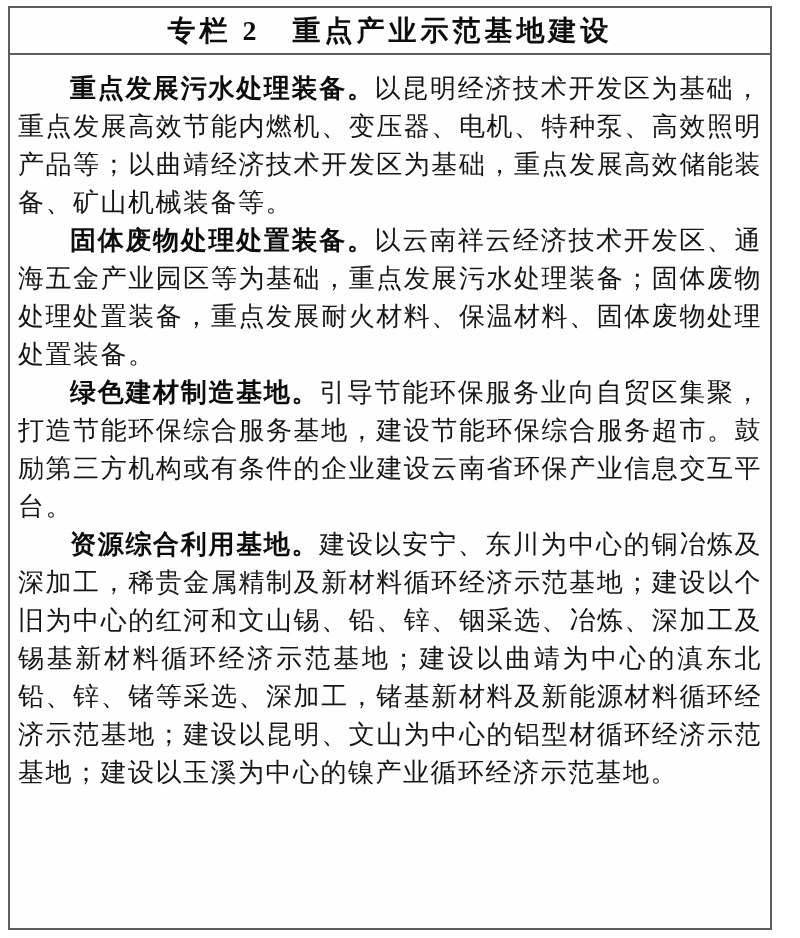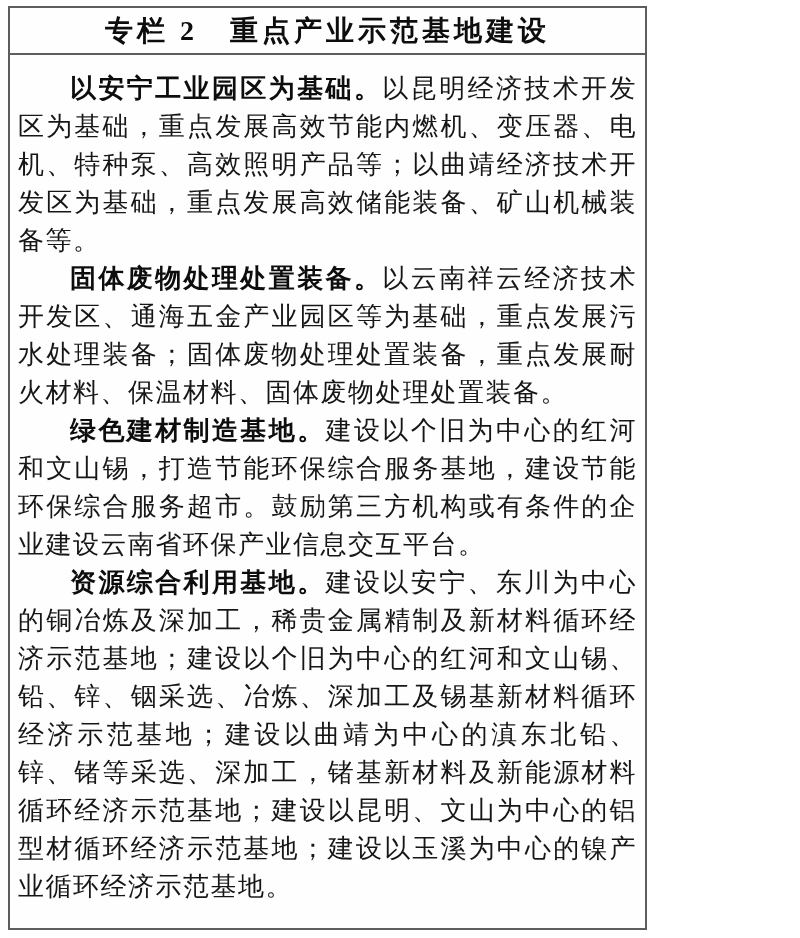--- a/index.html
+++ b/index.html
@@ -11,21 +11,21 @@
     width: 800px;
     height: 938px;
     position: relative;
     font-family: "Liberation Serif", "DejaVu Serif", serif;
     color: #161616;
   }
   .panel {
     position: absolute;
     left: 8px;
     top: 6px;
-    width: 639px;
+    width: 764px;
     height: 924px;
     box-sizing: border-box;
     border: 2px solid #5d5d5d;
     background: #fefefe;
   }
   .panel-header {
     height: 47px;
     box-sizing: border-box;
     border-bottom: 2px solid #5d5d5d;
     display: flex;
@@ -57,18 +57,18 @@
   }
 </style>
 </head>
 <body>
 
 <div class="panel">
   <div class="panel-header">
     <div class="panel-title">专栏 2　重点产业示范基地建设</div>
   </div>
   <div class="panel-body">
-    <p><span class="lead">以安宁工业园区为基础。</span><span>以昆明经济技术开发区为基础，重点发展高效节能内燃机、变压器、电机、特种泵、高效照明产品等；以曲靖经济技术开发区为基础，重点发展高效储能装备、矿山机械装备等。</span></p>
+    <p><span class="lead">重点发展污水处理装备。</span><span>以昆明经济技术开发区为基础，重点发展高效节能内燃机、变压器、电机、特种泵、高效照明产品等；以曲靖经济技术开发区为基础，重点发展高效储能装备、矿山机械装备等。</span></p>
     <p><span class="lead">固体废物处理处置装备。</span><span>以云南祥云经济技术开发区、通海五金产业园区等为基础，重点发展污水处理装备；固体废物处理处置装备，重点发展耐火材料、保温材料、固体废物处理处置装备。</span></p>
-    <p><span class="lead">绿色建材制造基地。</span><span>建设以个旧为中心的红河和文山锡，打造节能环保综合服务基地，建设节能环保综合服务超市。鼓励第三方机构或有条件的企业建设云南省环保产业信息交互平台。</span></p>
+    <p><span class="lead">绿色建材制造基地。</span><span>引导节能环保服务业向自贸区集聚，打造节能环保综合服务基地，建设节能环保综合服务超市。鼓励第三方机构或有条件的企业建设云南省环保产业信息交互平台。</span></p>
     <p><span class="lead">资源综合利用基地。</span><span>建设以安宁、东川为中心的铜冶炼及深加工，稀贵金属精制及新材料循环经济示范基地；建设以个旧为中心的红河和文山锡、铅、锌、铟采选、冶炼、深加工及锡基新材料循环经济示范基地；建设以曲靖为中心的滇东北铅、锌、锗等采选、深加工，锗基新材料及新能源材料循环经济示范基地；建设以昆明、文山为中心的铝型材循环经济示范基地；建设以玉溪为中心的镍产业循环经济示范基地。</span></p>
   </div>
 </div>
 
 </body></html>

